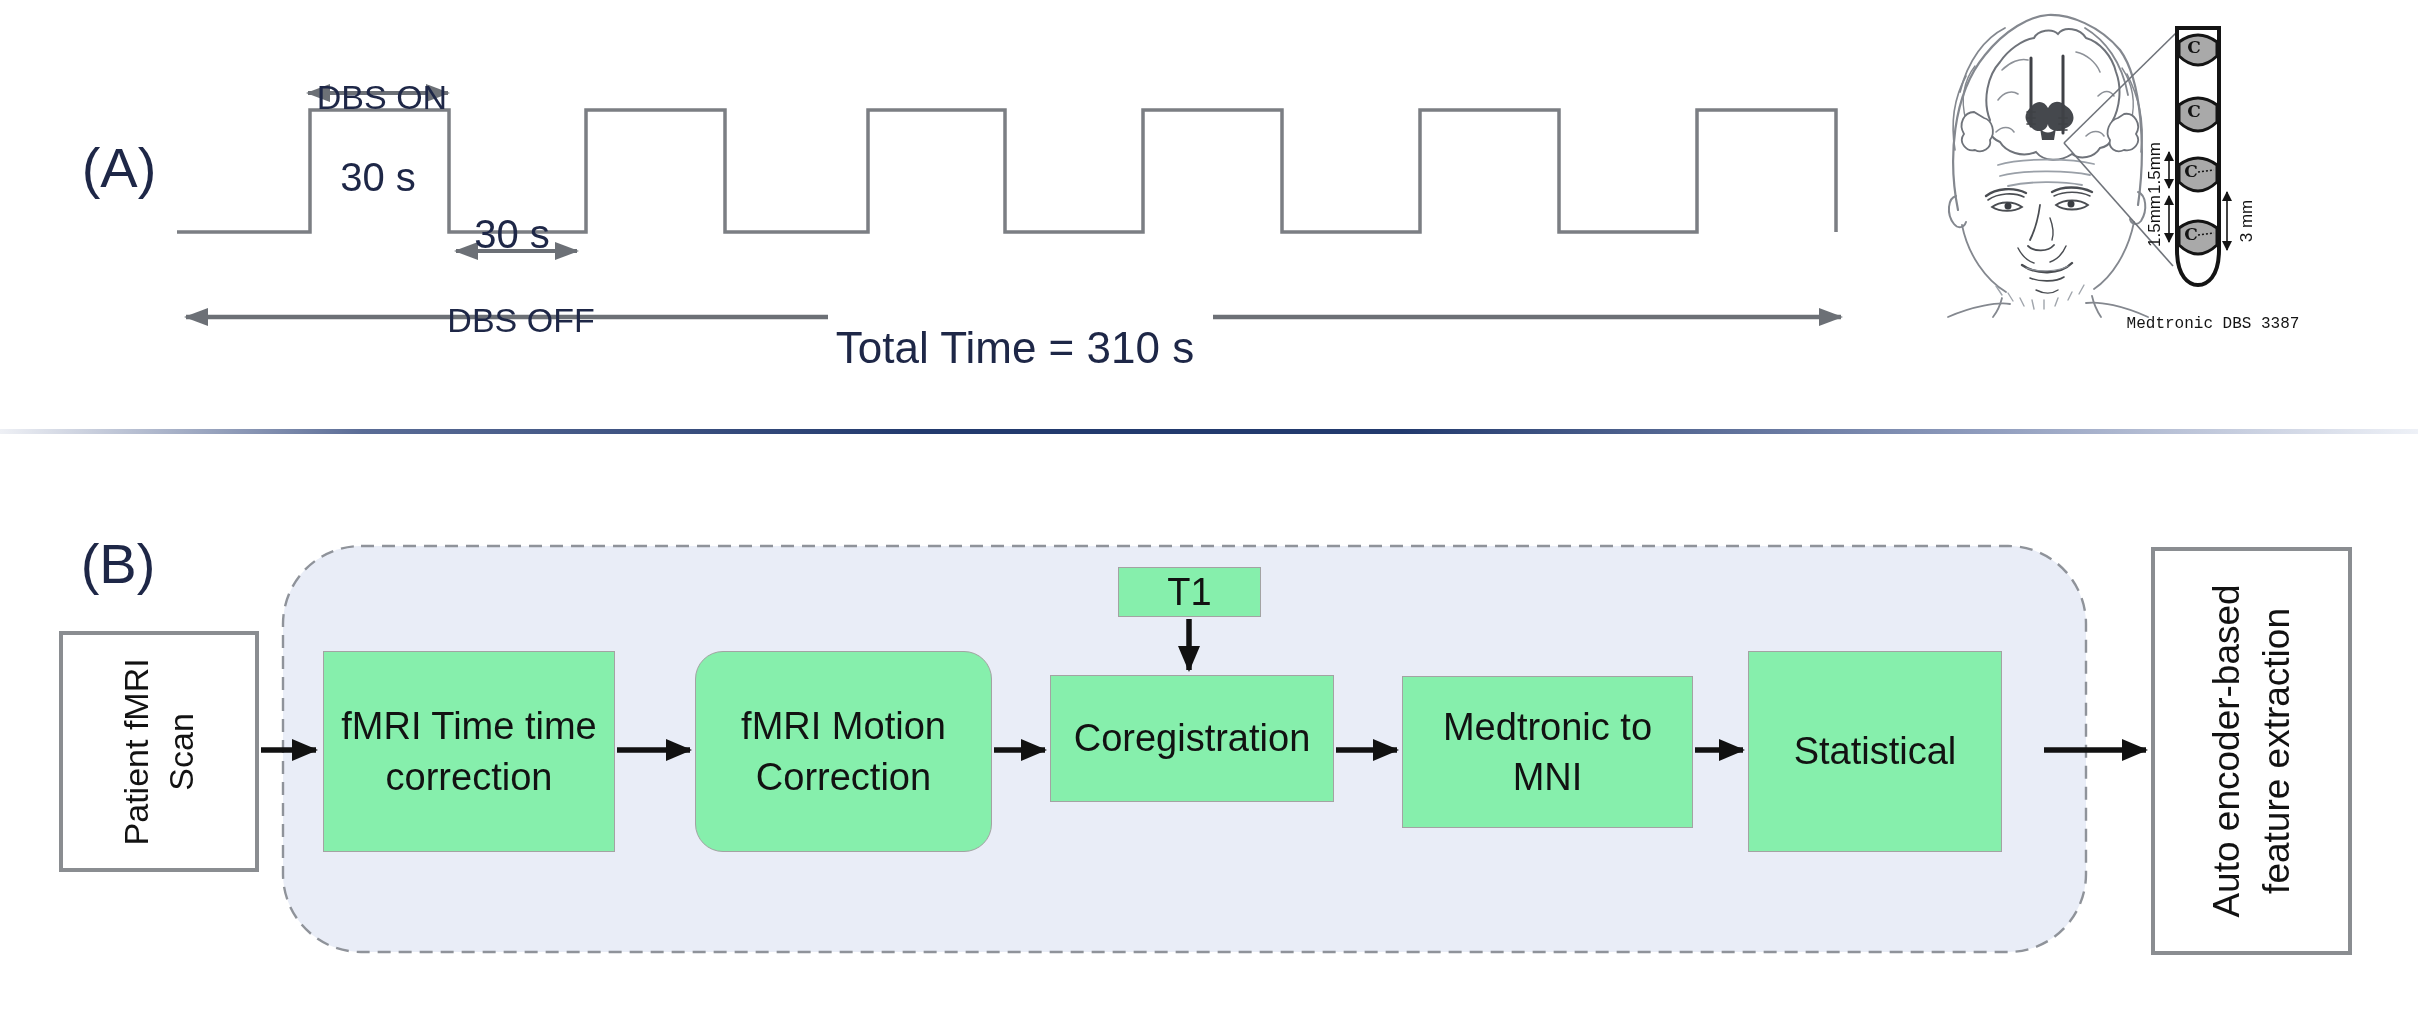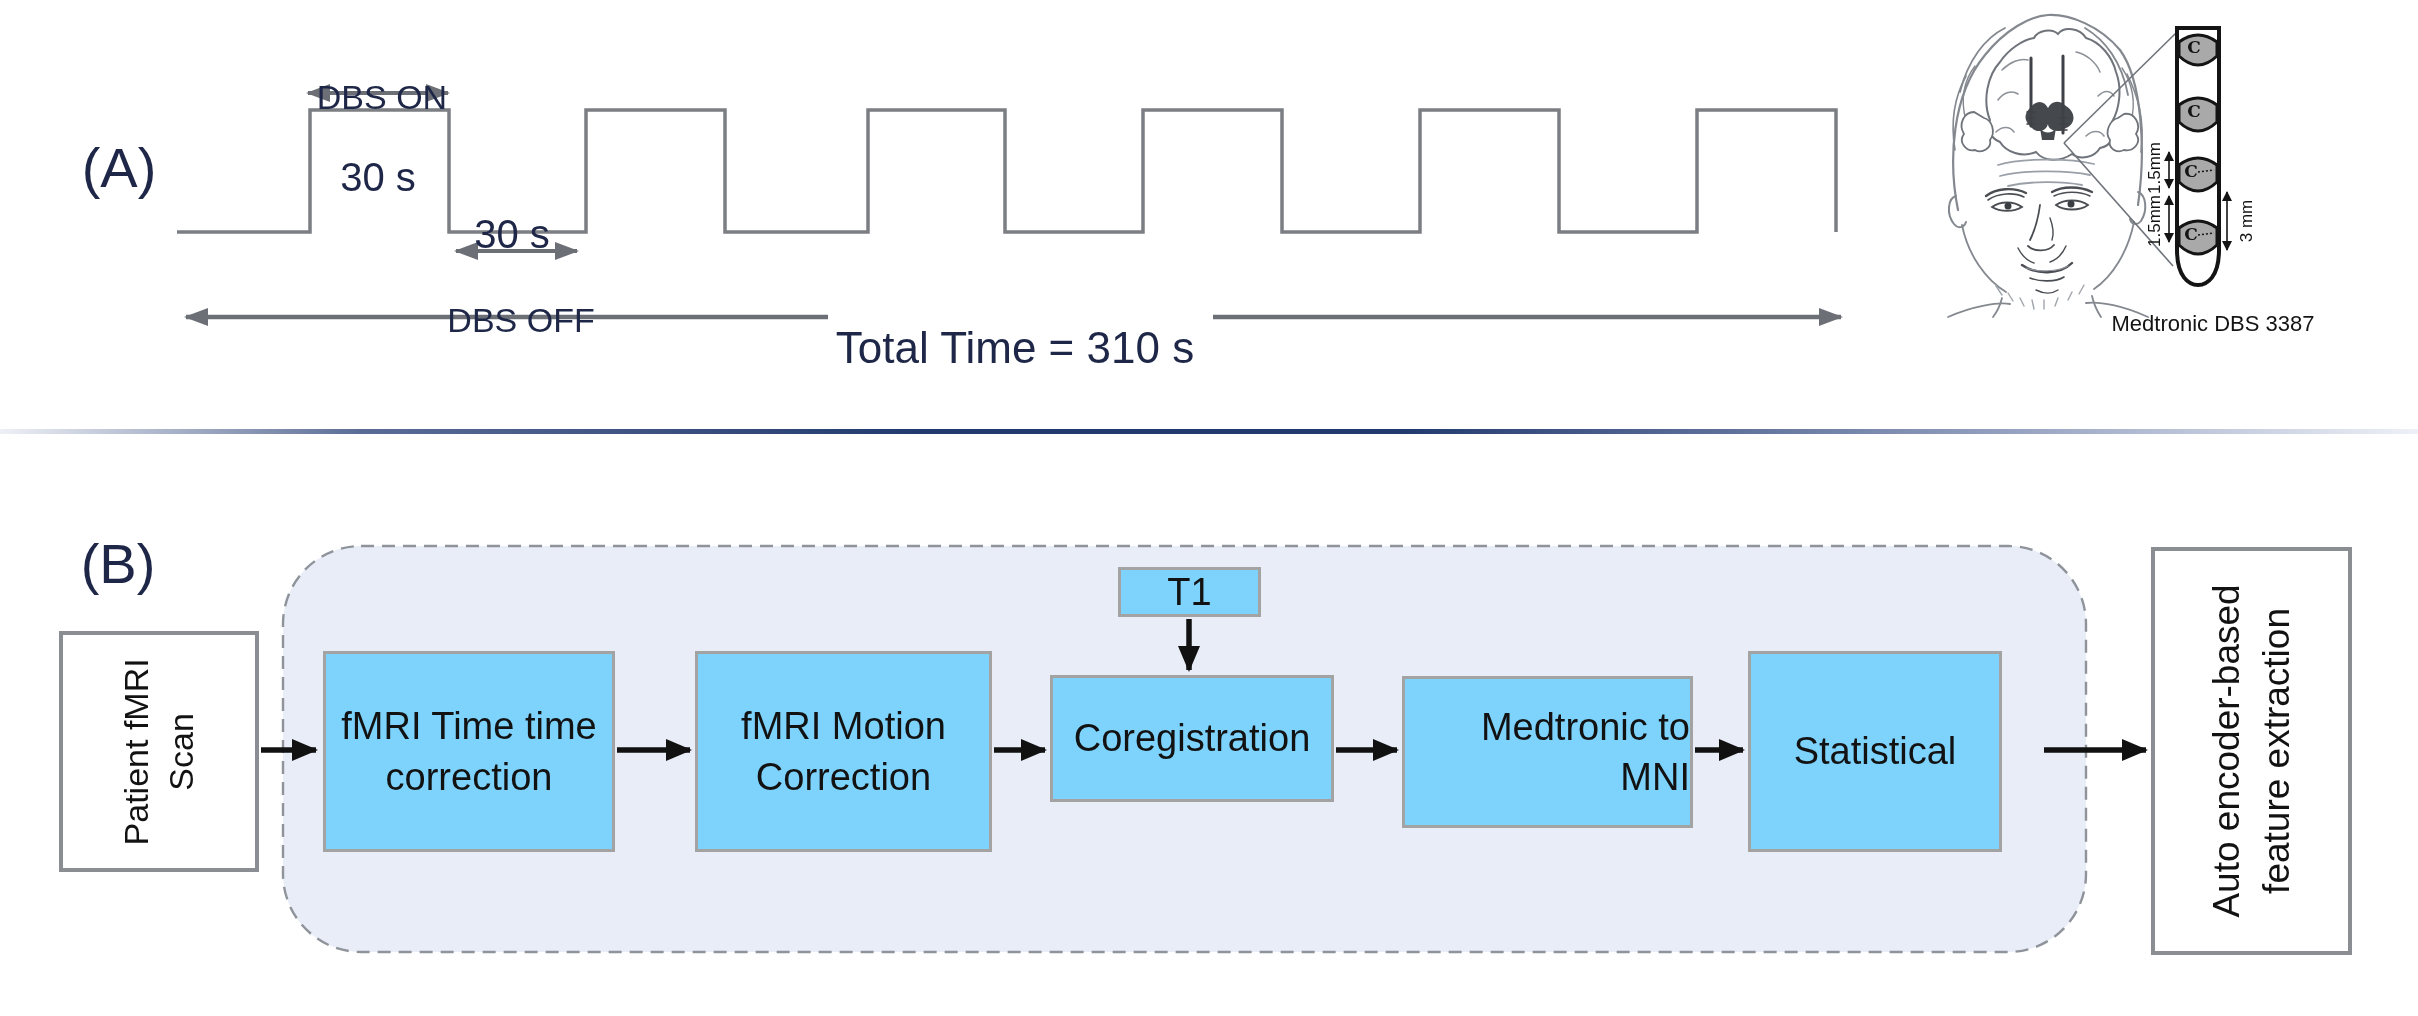--- a/index.html
+++ b/index.html
@@ -11,21 +11,21 @@
   .vlab{position:absolute;z-index:3;color:#141414;white-space:nowrap;
         transform:translate(-50%,-50%) rotate(-90deg);font-size:17px;}
   .clab{position:absolute;z-index:3;color:#141414;
         font-family:"DejaVu Serif", serif;font-weight:bold;font-size:17px;
         transform:translate(-50%,-50%);}
   .divider{position:absolute;left:0;top:429px;width:2418px;height:5px;z-index:2;
      background:linear-gradient(to right,#eef0f5 0%,#5a6c96 15%,#223a6e 38%,#223a6e 58%,#8f9cbd 82%,#eef1f7 100%);}
   .box{position:absolute;z-index:2;box-sizing:border-box;display:flex;flex-direction:column;
        align-items:center;justify-content:center;text-align:center;
        font-size:38px;line-height:1.32;color:#121212;}
-  .blue{background:#7dd3fc;border:3px solid #a3a3a3;text-align:right;}
+  .blue{background:#86efac;border:1px solid #a3a3a3;}
   .white{background:#ffffff;border:4px solid #8a8d91;}
   .rot{display:flex;flex-direction:column;align-items:center;justify-content:center;
        transform:rotate(-90deg);white-space:nowrap;}
 </style>
 </head>
 <body>
 
 <div id="canvas">
 
   <svg id="shapes" width="2418" height="1016" viewBox="0 0 2418 1016">
@@ -183,39 +183,39 @@
   <div class="txt" style="left:1015px;top:318px;font-size:44px;">Total Time = 310 s</div>
 
   <div class="clab" style="left:2194px;top:47px;">C</div>
   <div class="clab" style="left:2194px;top:111px;">C</div>
   <div class="clab" style="left:2191px;top:171px;">C</div>
   <div class="clab" style="left:2191px;top:234px;">C</div>
 
   <div class="vlab" style="left:2155px;top:168px;">1.5mm</div>
   <div class="vlab" style="left:2155px;top:221px;">1.5mm</div>
   <div class="vlab" style="left:2247px;top:221px;">3 mm</div>
-  <div class="txt" style="left:2213px;top:294px;font-size:22px;color:#141414;">Medtronic DBS 3387</div>
+  <div class="txt" style="left:2213px;top:294px;font-size:16px;color:#141414;font-family:Liberation Mono, monospace;">Medtronic DBS 3387</div>
 
   <div class="divider"></div>
 
   <div class="txt" style="left:118px;top:533px;font-size:56px;">(B)</div>
 
   <div class="box white" style="left:59px;top:631px;width:200px;height:241px;">
     <div class="rot" style="font-size:34px;">
       <span>Patient fMRI</span>
       <span>Scan</span>
     </div>
   </div>
 
   <div class="box blue" style="left:323px;top:651px;width:292px;height:201px;">
     <span>fMRI Time time</span>
     <span>correction</span>
   </div>
 
-  <div class="box blue" style="left:695px;top:651px;width:297px;height:201px;">
+  <div class="box blue" style="left:695px;top:651px;width:297px;height:201px;border-radius:28px;">
     <span>fMRI Motion</span>
     <span>Correction</span>
   </div>
 
   <div class="box blue" style="left:1118px;top:567px;width:143px;height:50px;font-size:38px;line-height:1;">
     <span>T1</span>
   </div>
 
   <div class="box blue" style="left:1050px;top:675px;width:284px;height:127px;">
     <span>Coregistration</span>

